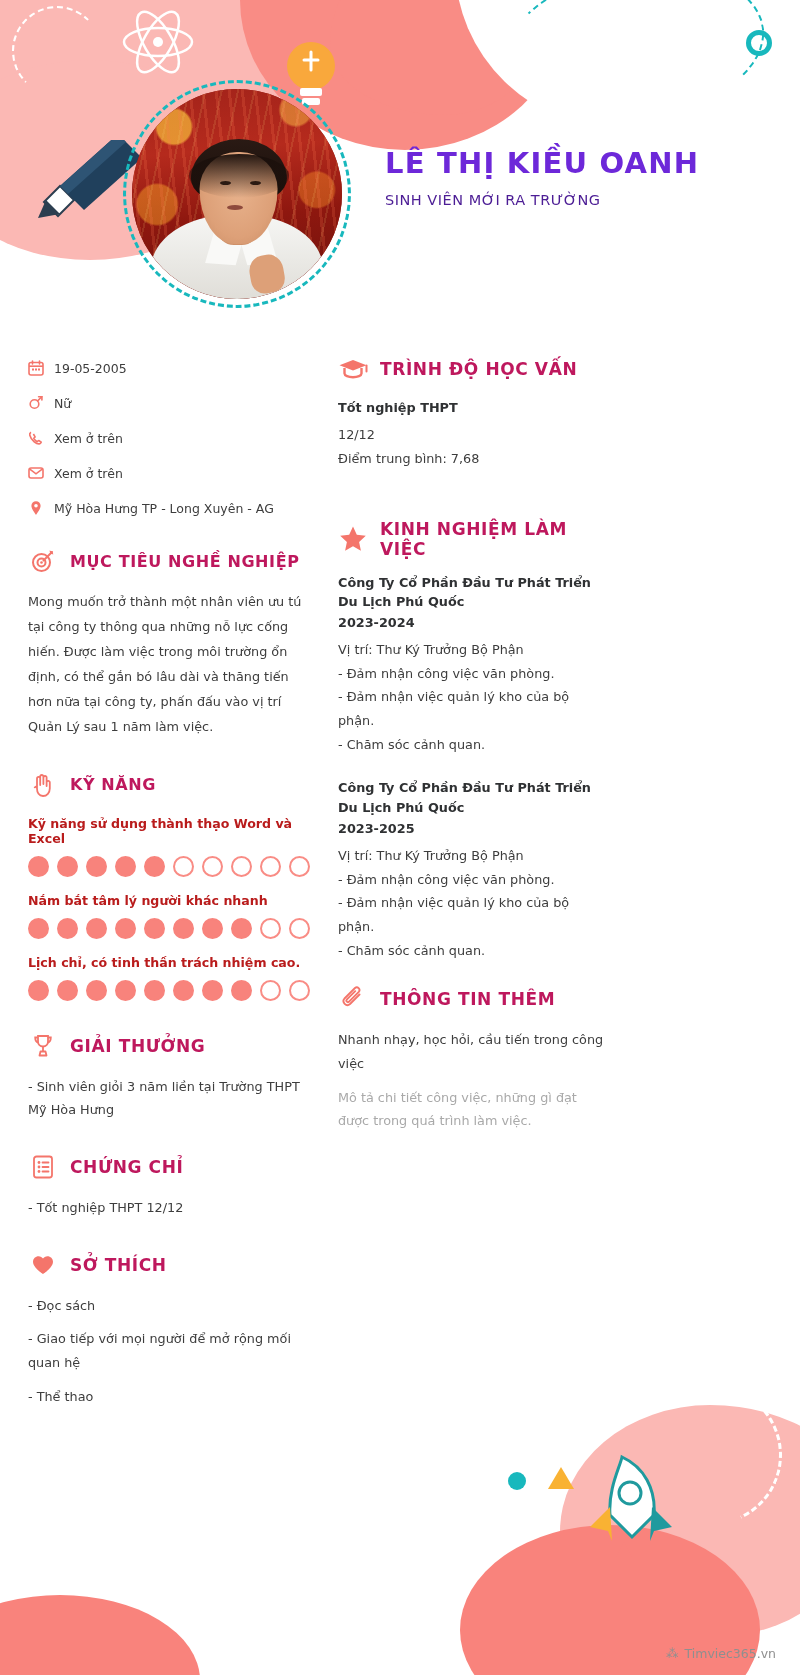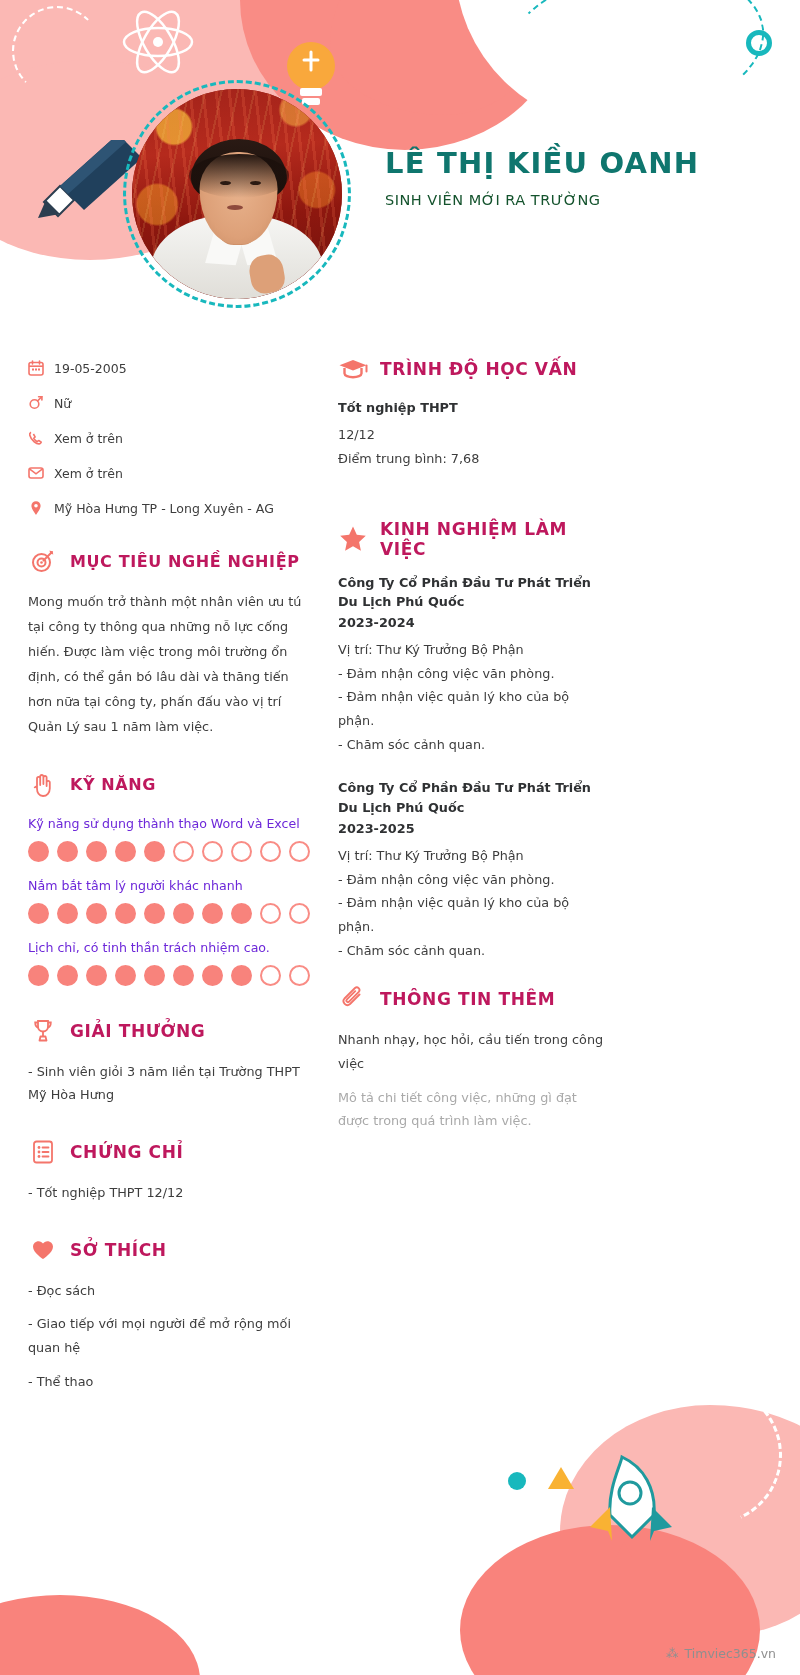--- a/index.html
+++ b/index.html
@@ -214,28 +214,28 @@
   
   .name-block {
     position: absolute;
     left: 385px; top: 148px;
     z-index: 4;
   }
   .cv-name {
     font-size: 29px;
     font-weight: bold;
     letter-spacing: 1.2px;
-    color: #0f766e;
+    color: #6d28d9;
     margin: 0 0 12px 0;
     line-height: 1.1;
   }
   .cv-role {
     font-size: 14.5px;
     letter-spacing: .5px;
-    color: #14532d;
+    color: #4c1d95;
     margin: 0;
   }
 
   
   .cols {
     position: absolute;
     top: 350px; left: 0;
     width: 665px;
     display: flex;
     z-index: 2;
@@ -294,22 +294,23 @@
   .body-txt {
     font-size: 12.8px;
     line-height: 1.95;
     color: #3d3d3d;
     margin: 0;
   }
 
   
   .skill-name {
     font-size: 12.6px;
-    color: #6d28d9;
+    color: #b91c1c;
     margin: 16px 0 10px 0;
+    font-weight: bold;
   }
   .dots { display: flex; gap: 8px; margin-bottom: 2px; }
   .dot {
     width: 21px; height: 21px;
     border-radius: 50%;
     border: 2px solid #f98c85;
     background: #ffffff;
   }
   .dot.on { background: #f8837c; border-color: #f8837c; }
 

